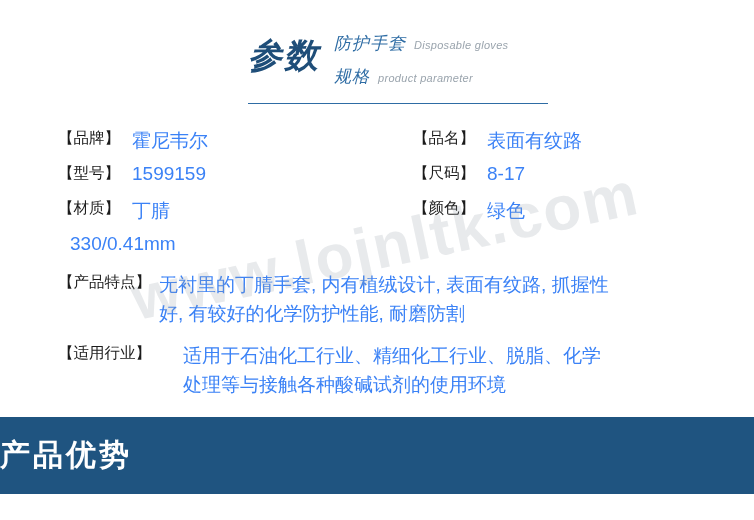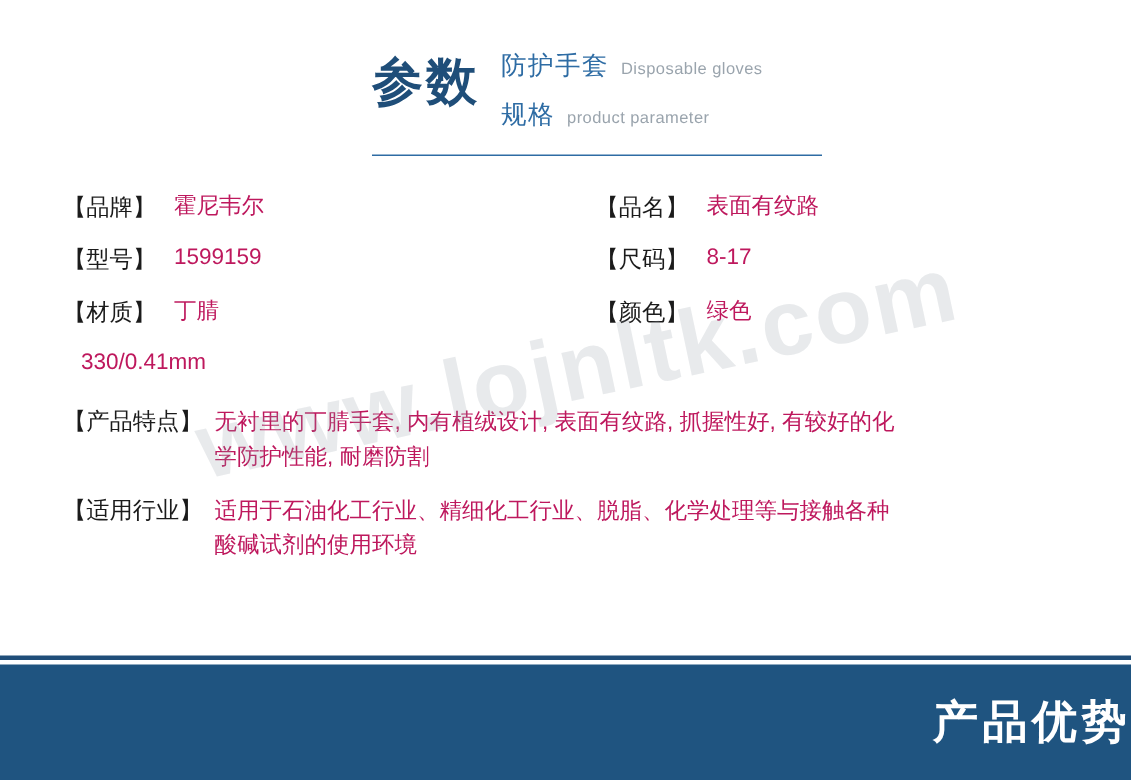--- a/index.html
+++ b/index.html
@@ -18,20 +18,21 @@
     background: #ffffff;
   }
 
   
   .header {
     position: absolute;
     left: 0;
     top: 0;
     width: 754px;
     height: 118px;
+    font-style: italic;
   }
   .header-inner {
     position: absolute;
     left: 248px;
     top: 28px;
     display: flex;
     align-items: flex-start;
   }
   .title-cn {
     font-size: 34px;
@@ -92,20 +93,21 @@
     z-index: 3;
   }
 
   
   .specs {
     position: absolute;
     left: 0;
     top: 128px;
     width: 600px;
     z-index: 2;
+    padding-left: 16px;
   }
   .spec-grid {
     display: grid;
     grid-template-columns: 355px 355px;
     column-gap: 0;
   }
   .cell {
     display: flex;
     align-items: flex-start;
     padding: 0 0 0 42px;
@@ -113,22 +115,22 @@
   }
   .cell-right {
     padding-left: 42px;
   }
   .label {
     font-size: 15.5px;
     color: #1b1b1b;
     white-space: nowrap;
   }
   .value {
-    font-size: 15px;
-    color: #be185d;
+    font-size: 19px;
+    color: #3b82f6;
     margin-left: 12px;
     white-space: nowrap;
   }
   .wide-row {
     display: flex;
     align-items: flex-start;
     padding-left: 42px;
     margin-top: 2px;
   }
   .wide-row .label {
@@ -136,41 +138,42 @@
     line-height: 1.55;
   }
   .wide-row .value {
     margin-left: 8px;
     line-height: 1.55;
     white-space: normal;
     max-width: 620px;
   }
   .wide-row.second {
     margin-top: 12px;
+    gap: 24px;
   }
 
   
   .divider {
     position: absolute;
     left: 0;
     top: 437px;
     width: 754px;
     height: 3px;
     background: #1f4e79;
   }
   .banner {
     position: absolute;
     left: 0;
-    top: 443px;
+    top: 417px;
     width: 754px;
     height: 77px;
     background: #1f5480;
     display: flex;
     align-items: center;
-    justify-content: flex-end;
+    justify-content: flex-start;
   }
   .banner-text {
     font-size: 30px;
     font-weight: bold;
     color: #ffffff;
     letter-spacing: 3px;
   }
 </style>
 </head>
 <body>

